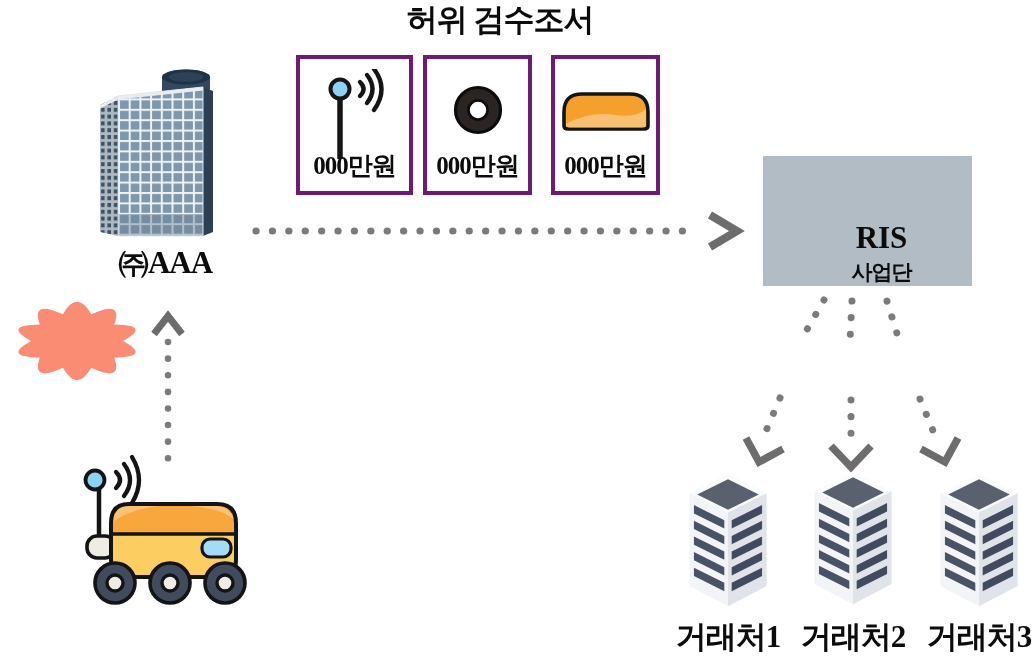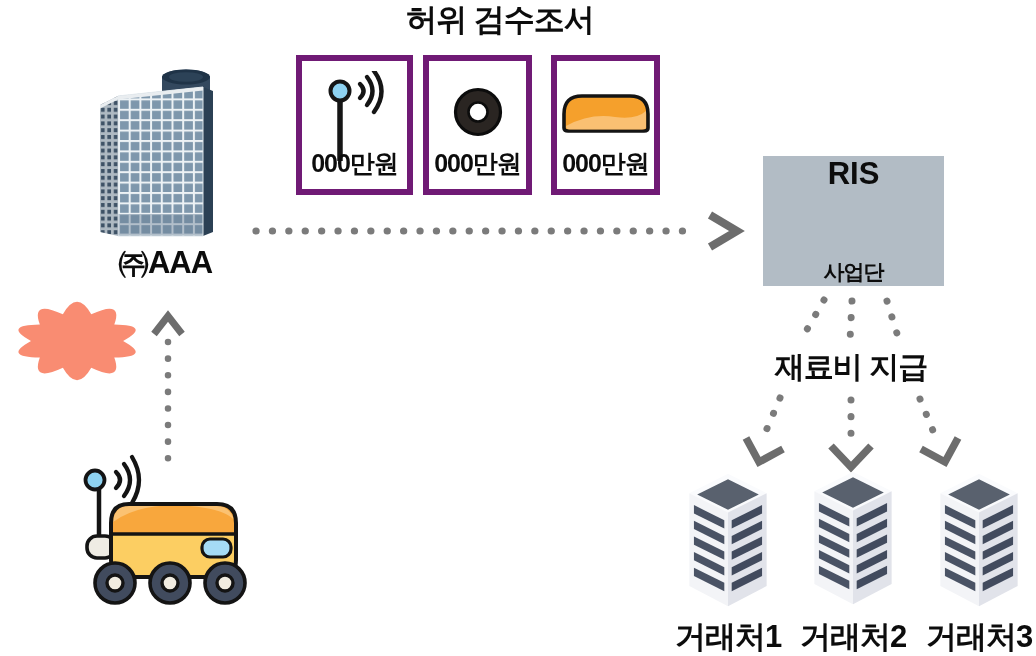--- a/index.html
+++ b/index.html
@@ -1,28 +1,28 @@
 <!DOCTYPE html>
 <html><head>
 <meta charset="utf-8">
 <style>
   html,body{margin:0;padding:0;background:#fff;}
   .canvas{position:relative;width:1036px;height:656px;background:#ffffff;overflow:hidden;
-          font-family:Liberation Sans, sans-serif;color:#0c0c0c;}
+          font-family:Liberation Serif, serif;color:#0c0c0c;}
   .abs{position:absolute;}
   .ctr{text-align:center;}
   .diagram-title{left:340px;top:0;width:320px;font-size:31px;font-weight:800;line-height:40px;letter-spacing:-1px;}
-  .card{top:55px;height:140px;background:#fff;border:6px solid #701a75;box-sizing:border-box;}
+  .card{top:55px;height:140px;background:#fff;border:4px solid #701a75;box-sizing:border-box;}
   .card .icon-wrap{position:absolute;left:50%;transform:translateX(-50%);}
   .card .amount{position:absolute;bottom:9px;left:0;width:100%;text-align:center;
                 font-size:25px;font-weight:700;letter-spacing:-1px;}
   .company-name{left:75px;top:242px;width:180px;font-size:31px;font-weight:800;letter-spacing:-1px;}
   .request-arrow-label{left:310px;top:249px;width:380px;font-size:30px;font-weight:700;letter-spacing:-1px;}
   .ris-box{left:763px;top:156px;width:181px;height:130px;background:#B2BCC5;
-           display:flex;flex-direction:column;align-items:center;justify-content:space-between;gap:2px;}
+           display:flex;flex-direction:column;align-items:center;justify-content:flex-end;gap:2px;padding-left:28px;}
   .ris-acronym{font-size:31px;font-weight:800;}
   .ris-org{font-size:21px;font-weight:700;letter-spacing:-1px;}
   .payment-arrows-label{left:741px;top:347px;width:220px;font-size:30px;font-weight:700;letter-spacing:-1px;}
   .burst-label{left:10px;top:323px;width:130px;font-size:28px;font-weight:800;letter-spacing:-1px;}
   .purchase-label{left:56px;top:613px;width:250px;font-size:30px;font-weight:800;letter-spacing:-1px;}
   .vendor-name{top:616px;width:150px;font-size:31px;font-weight:800;letter-spacing:-1px;}
   svg{display:block;}
 </style>
 </head>
 <body>
@@ -106,21 +106,20 @@
       <line x1="780" y1="398" x2="763" y2="438"></line>
       <line x1="851" y1="400" x2="851" y2="440"></line>
       <line x1="920" y1="399" x2="936" y2="438"></line>
     </g>
     <g stroke="#6D6D6D" stroke-width="7.5" fill="none">
       <path d="M746,438 L759,462 L783,449"></path>
       <path d="M831,446 L851,467 L871,446"></path>
       <path d="M921,449 L945,462 L958,438"></path>
     </g>
   </svg>
-  <div class="abs ctr payment-arrows-label">재료비 지급</div>
 
   <svg class="abs" style="left:676px;top:470px;width:360px;height:144px;" viewBox="0 0 360 144">
     <defs>
       <symbol id="bldg" viewBox="0 0 100 150">
         <polygon points="50,2 92,23 50,44 8,23" fill="#FAFBFD"></polygon>
         <polygon points="50,8 83.5,24.5 50,41 16.5,24.5" fill="#59616E"></polygon>
         <polygon points="8,23 50,44 50,146 8,124" fill="#F3F4F7"></polygon>
         <polygon points="92,23 50,44 50,146 92,124" fill="#E1E3EA"></polygon>
         <g fill="#4A5365">
           <polygon points="13,36 46,52.5 46,61.5 13,45"></polygon>

